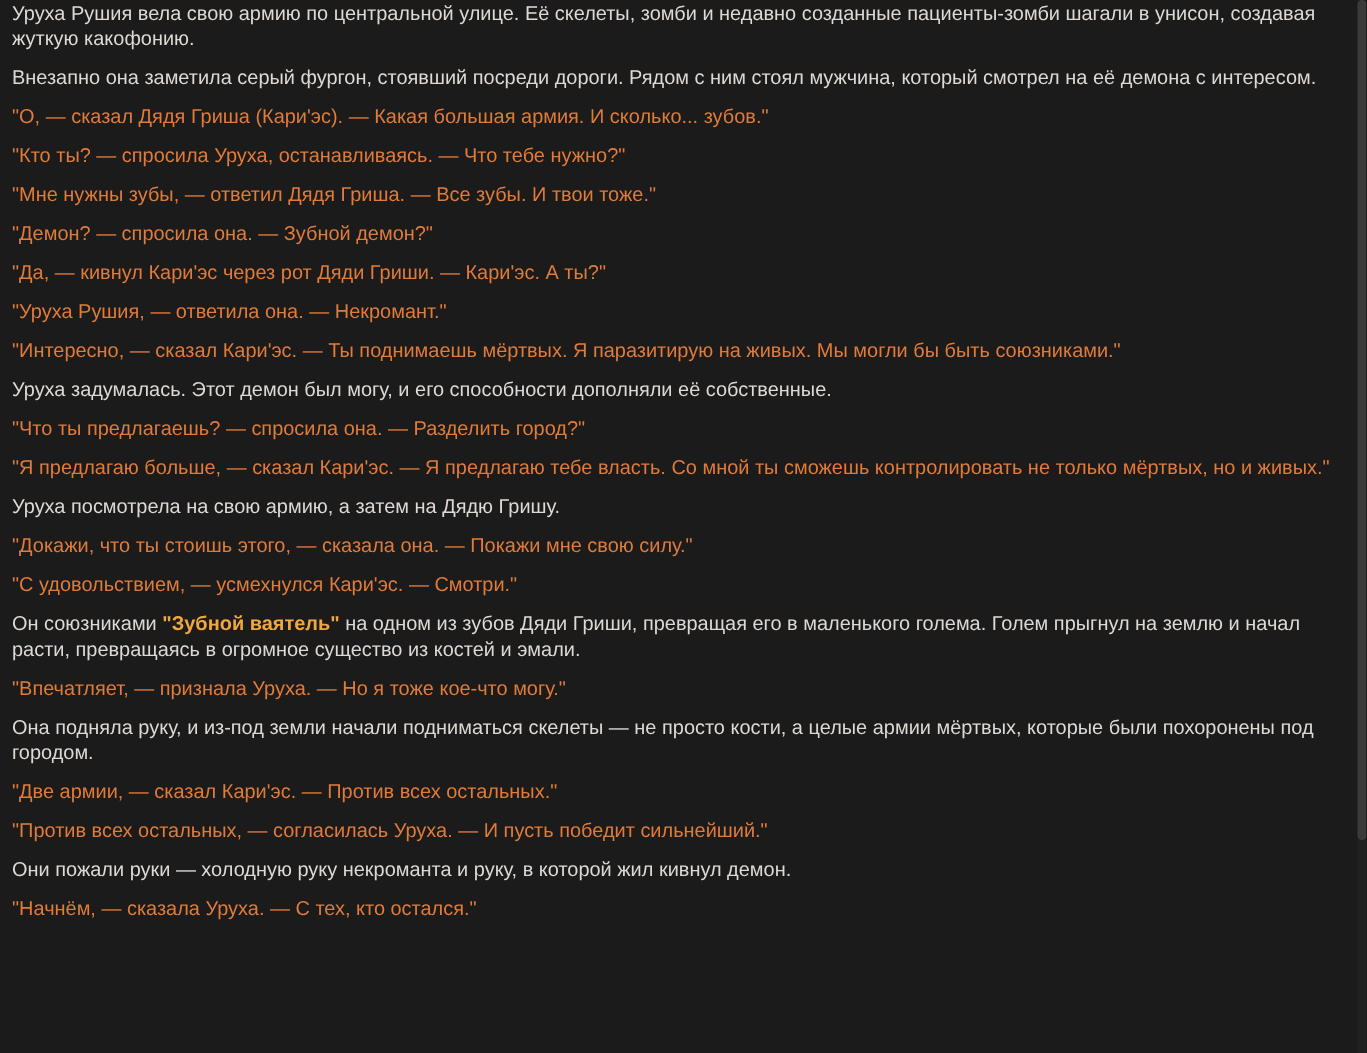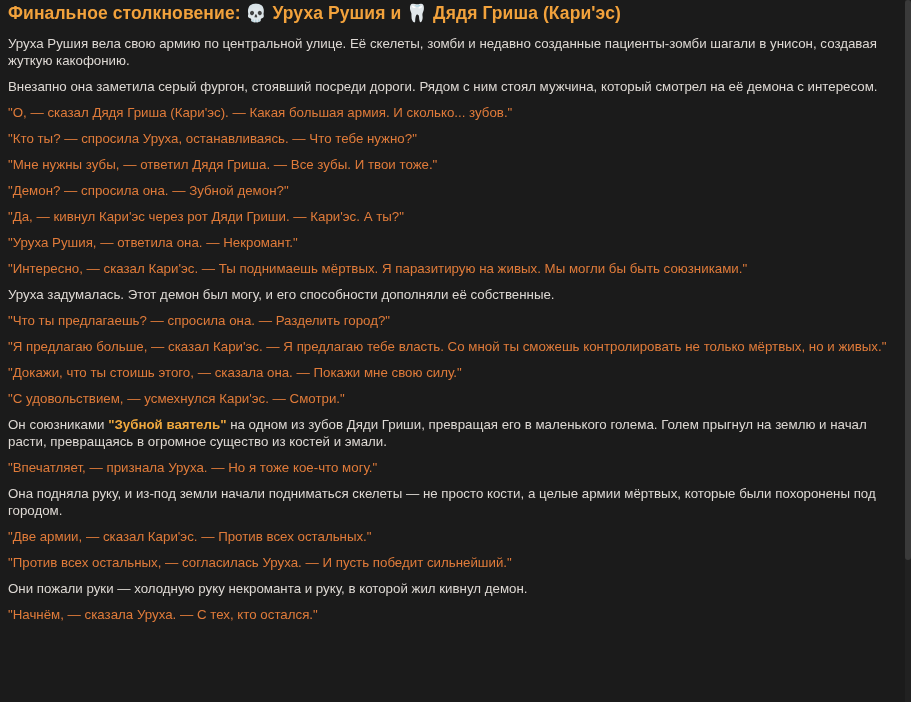--- a/index.html
+++ b/index.html
@@ -67,34 +67,34 @@
   }
   .content {
     width: 895px;
   }
 </style>
 </head>
 <body>
 
 <div class="page">
   <div class="content">
-    <h1 class="title">Финальное столкновение: 💀 Уруха Рушия и 🦷 Дядя Гриша (Кари'эс)</h1>
     <div id="body-text">
         <div class="para narration">Уруха Рушия вела свою армию по центральной улице. Её скелеты, зомби и недавно созданные пациенты-зомби шагали в унисон, создавая жуткую какофонию.</div>
         <div class="para narration">Внезапно она заметила серый фургон, стоявший посреди дороги. Рядом с ним стоял мужчина, который смотрел на её демона с интересом.</div>
         <div class="para dialogue">"О, — сказал Дядя Гриша (Кари'эс). — Какая большая армия. И сколько... зубов."</div>
         <div class="para dialogue">"Кто ты? — спросила Уруха, останавливаясь. — Что тебе нужно?"</div>
         <div class="para dialogue">"Мне нужны зубы, — ответил Дядя Гриша. — Все зубы. И твои тоже."</div>
         <div class="para dialogue">"Демон? — спросила она. — Зубной демон?"</div>
         <div class="para dialogue">"Да, — кивнул Кари'эс через рот Дяди Гриши. — Кари'эс. А ты?"</div>
         <div class="para dialogue">"Уруха Рушия, — ответила она. — Некромант."</div>
         <div class="para dialogue">"Интересно, — сказал Кари'эс. — Ты поднимаешь мёртвых. Я паразитирую на живых. Мы могли бы быть союзниками."</div>
         <div class="para narration">Уруха задумалась. Этот демон был могу, и его способности дополняли её собственные.</div>
         <div class="para dialogue">"Что ты предлагаешь? — спросила она. — Разделить город?"</div>
         <div class="para dialogue">"Я предлагаю больше, — сказал Кари'эс. — Я предлагаю тебе власть. Со мной ты сможешь контролировать не только мёртвых, но и живых."</div>
+        <div class="para narration">Уруха посмотрела на свою армию, а затем на Дядю Гришу.</div>
         <div class="para dialogue">"Докажи, что ты стоишь этого, — сказала она. — Покажи мне свою силу."</div>
         <div class="para dialogue">"С удовольствием, — усмехнулся Кари'эс. — Смотри."</div>
         <div class="para narration"><span>Он союзниками </span><span class="highlight">"Зубной ваятель"</span><span> на одном из зубов Дяди Гриши, превращая его в маленького голема. Голем прыгнул на землю и начал расти, превращаясь в огромное существо из костей и эмали.</span></div>
         <div class="para dialogue">"Впечатляет, — признала Уруха. — Но я тоже кое-что могу."</div>
         <div class="para narration">Она подняла руку, и из-под земли начали подниматься скелеты — не просто кости, а целые армии мёртвых, которые были похоронены под городом.</div>
         <div class="para dialogue">"Две армии, — сказал Кари'эс. — Против всех остальных."</div>
         <div class="para dialogue">"Против всех остальных, — согласилась Уруха. — И пусть победит сильнейший."</div>
         <div class="para narration">Они пожали руки — холодную руку некроманта и руку, в которой жил кивнул демон.</div>
         <div class="para dialogue">"Начнём, — сказала Уруха. — С тех, кто остался."</div>
       </div>

